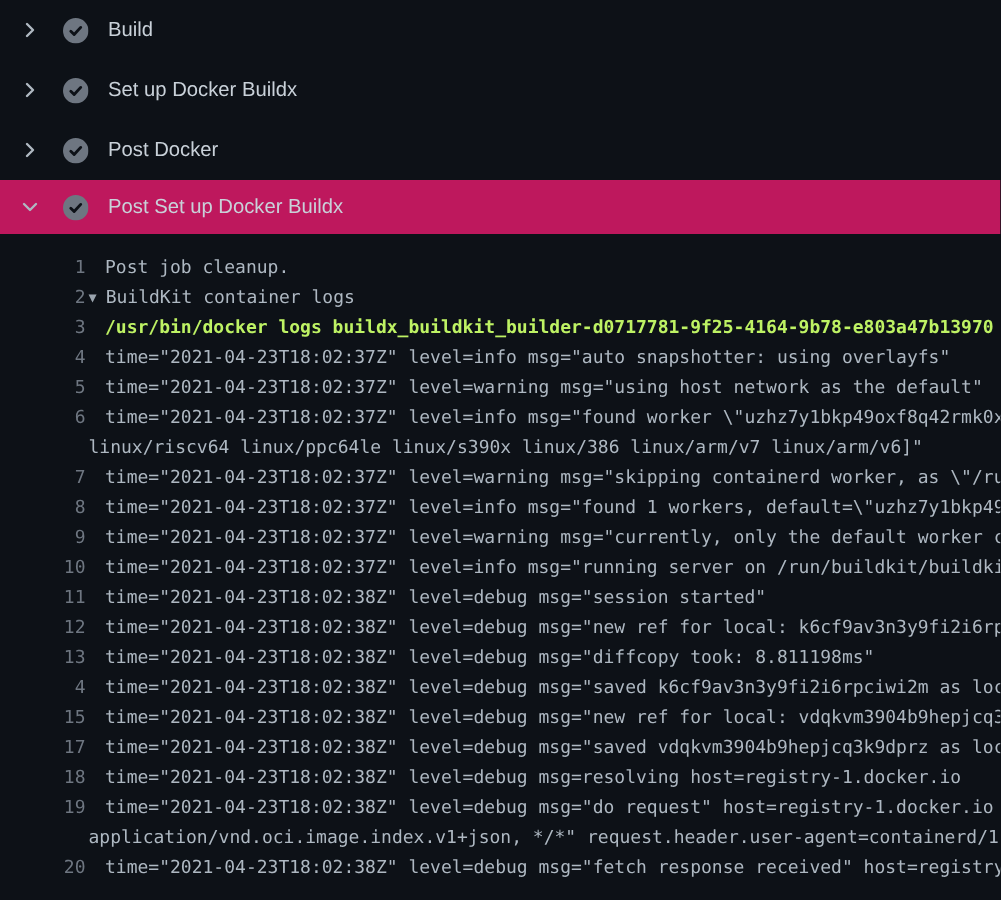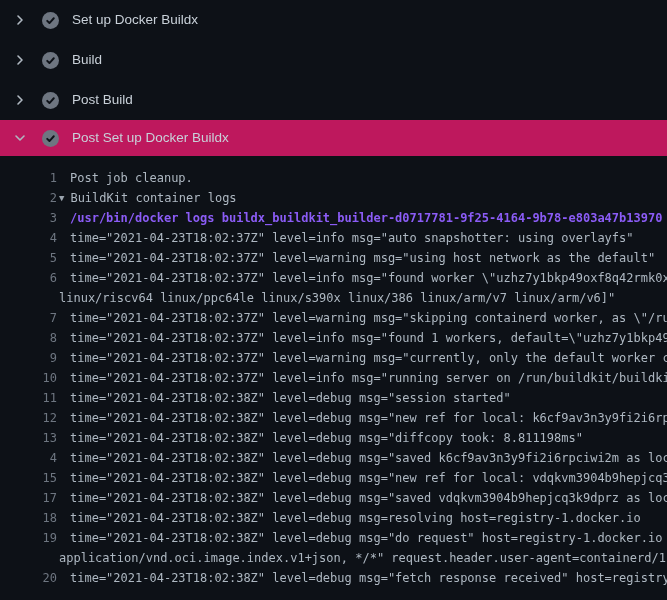--- a/index.html
+++ b/index.html
@@ -33,21 +33,21 @@
   }
   .log-row{display:flex;height:20px;white-space:pre;}
   .log-num{
     width:57px;flex:none;text-align:right;color:#6e7681;
     cursor:pointer;user-select:none;
   }
   .log-text{
     padding-left:2px;color:#aeb8c2;overflow:hidden;flex:1;
   }
   .log-text.indent{padding-left:13px;}
-  .log-text.cmd{color:#8b5cf6;font-weight:bold;}
+  .log-text.cmd{color:#bef264;font-weight:bold;}
   .tri{
     display:none;color:#9aa4ae;font-size:9px;margin:0 6px 0 0;
     vertical-align:1px;cursor:pointer;
   }
   .log-row.group .tri{display:inline;}
 </style>
 </head>
 <body>
 
 <div class="step-list">
@@ -57,51 +57,51 @@
         <path d="M6 4l4 4-4 4" fill="none" stroke="#afb8c1" stroke-width="1.6" stroke-linecap="round" stroke-linejoin="round"></path>
       </svg>
     </span>
 
     <span class="status-icon">
       <svg width="17" height="17" viewBox="0 0 16 16">
         <circle cx="8" cy="8" r="8" fill="#6e7681"></circle>
         <path d="M4.9 8.3l2.1 2.1 4.1-4.5" fill="none" stroke="#0d1117" stroke-width="1.8" stroke-linecap="round" stroke-linejoin="round"></path>
       </svg>
     </span>
+    <span class="step-label">Build</span>
+  </div>
+    <div class="step-row">
+    <span class="chev" style="display: flex;">
+      <svg width="16" height="16" viewBox="0 0 16 16">
+        <path d="M6 4l4 4-4 4" fill="none" stroke="#afb8c1" stroke-width="1.6" stroke-linecap="round" stroke-linejoin="round"></path>
+      </svg>
+    </span>
+
+    <span class="status-icon">
+      <svg width="17" height="17" viewBox="0 0 16 16">
+        <circle cx="8" cy="8" r="8" fill="#6e7681"></circle>
+        <path d="M4.9 8.3l2.1 2.1 4.1-4.5" fill="none" stroke="#0d1117" stroke-width="1.8" stroke-linecap="round" stroke-linejoin="round"></path>
+      </svg>
+    </span>
     <span class="step-label">Set up Docker Buildx</span>
   </div>
     <div class="step-row">
     <span class="chev" style="display: flex;">
       <svg width="16" height="16" viewBox="0 0 16 16">
         <path d="M6 4l4 4-4 4" fill="none" stroke="#afb8c1" stroke-width="1.6" stroke-linecap="round" stroke-linejoin="round"></path>
       </svg>
     </span>
 
     <span class="status-icon">
       <svg width="17" height="17" viewBox="0 0 16 16">
         <circle cx="8" cy="8" r="8" fill="#6e7681"></circle>
         <path d="M4.9 8.3l2.1 2.1 4.1-4.5" fill="none" stroke="#0d1117" stroke-width="1.8" stroke-linecap="round" stroke-linejoin="round"></path>
       </svg>
     </span>
-    <span class="step-label">Build</span>
-  </div>
-    <div class="step-row">
-    <span class="chev" style="display: flex;">
-      <svg width="16" height="16" viewBox="0 0 16 16">
-        <path d="M6 4l4 4-4 4" fill="none" stroke="#afb8c1" stroke-width="1.6" stroke-linecap="round" stroke-linejoin="round"></path>
-      </svg>
-    </span>
-
-    <span class="status-icon">
-      <svg width="17" height="17" viewBox="0 0 16 16">
-        <circle cx="8" cy="8" r="8" fill="#6e7681"></circle>
-        <path d="M4.9 8.3l2.1 2.1 4.1-4.5" fill="none" stroke="#0d1117" stroke-width="1.8" stroke-linecap="round" stroke-linejoin="round"></path>
-      </svg>
-    </span>
-    <span class="step-label">Post Build</span>
+    <span class="step-label">Post Docker</span>
   </div>
     <div class="step-row expanded">
 
     <span class="chev" style="display: flex;">
       <svg width="16" height="16" viewBox="0 0 16 16">
         <path d="M4 6l4 4 4-4" fill="none" stroke="#afb8c1" stroke-width="1.6" stroke-linecap="round" stroke-linejoin="round"></path>
       </svg>
     </span>
     <span class="status-icon">
       <svg width="17" height="17" viewBox="0 0 16 16">

